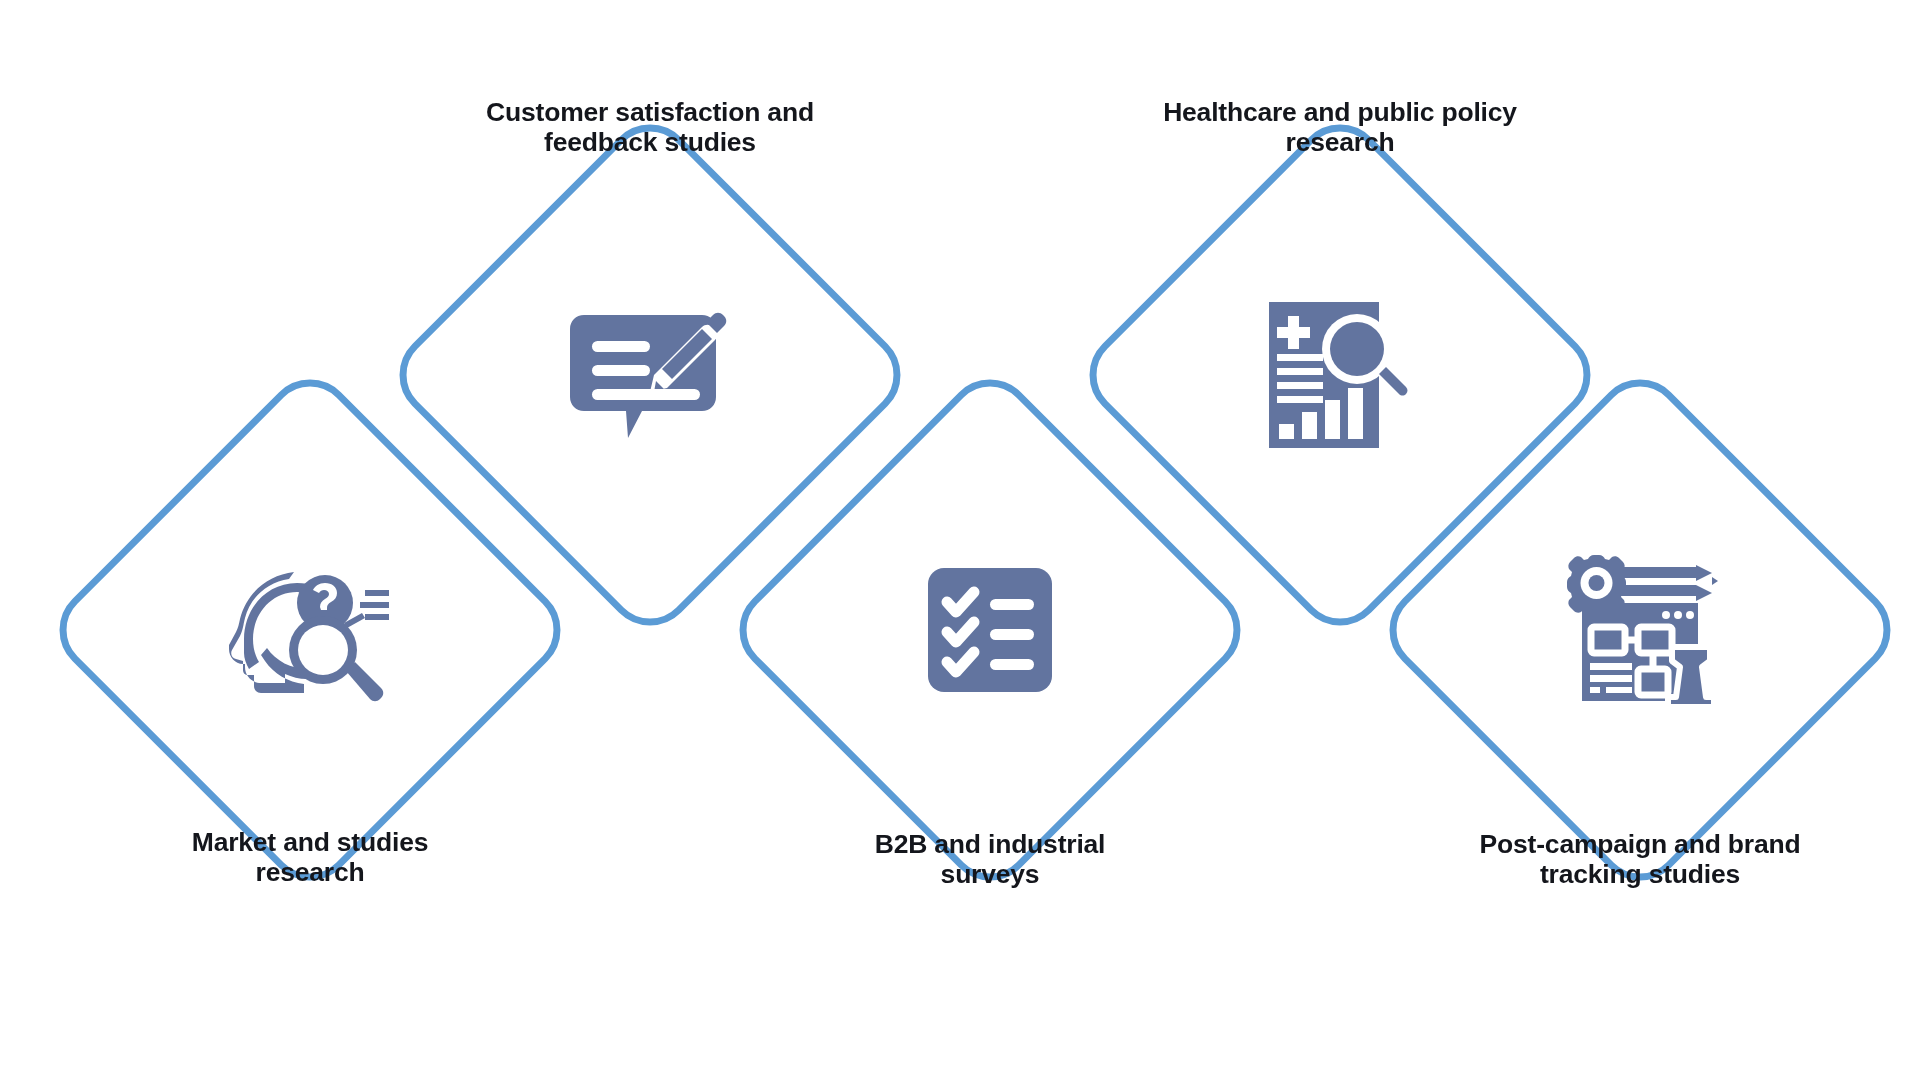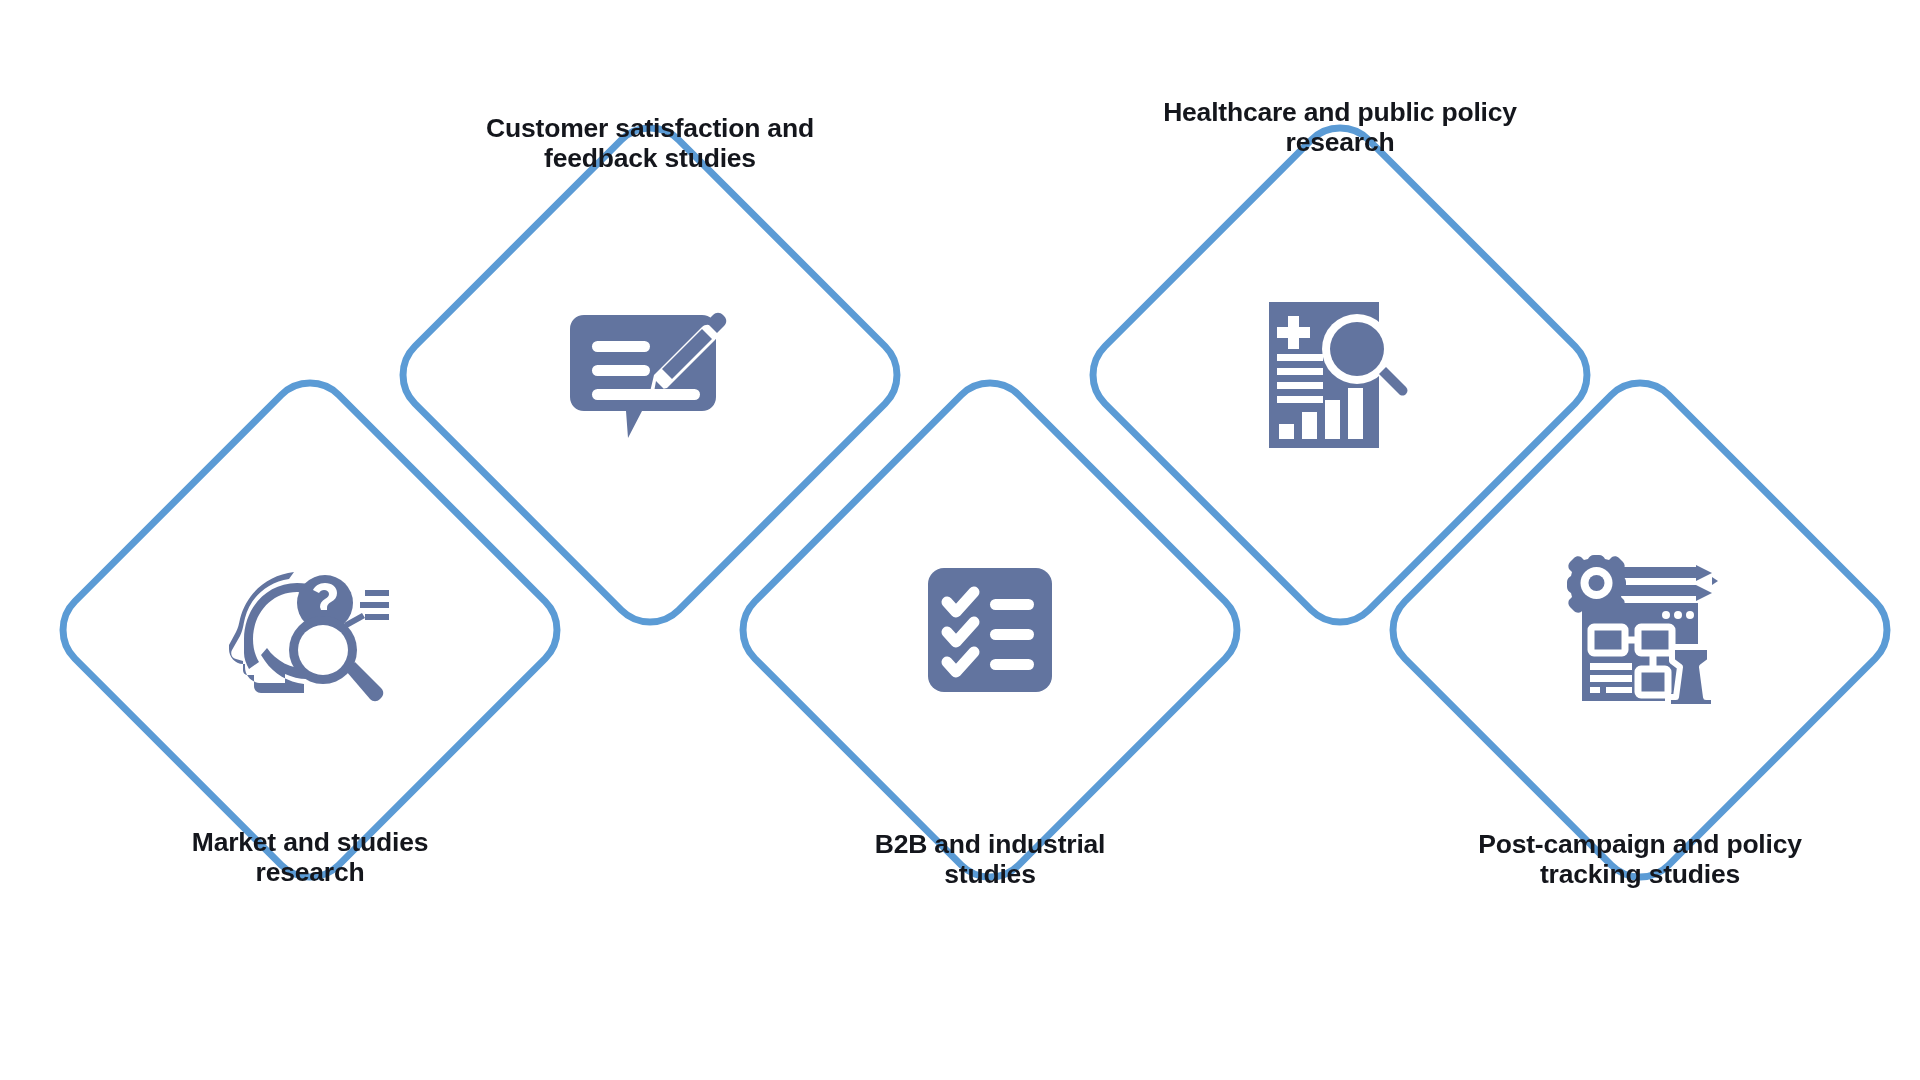--- a/index.html
+++ b/index.html
@@ -81,42 +81,42 @@
         <rect x="22" y="60" width="58" height="11" rx="5.5"></rect>
         <rect x="22" y="84" width="108" height="11" rx="5.5"></rect>
         <path d="M84 70l-4 17 17-4 48-48c3-3 3-8 0-11l-2-2c-3-3-8-3-11 0zM86 76l9 9-11 2z"></path>
       </g>
       <g fill="#62749f">
         <path d="M92 64l40-40 10 10-40 40z"></path>
         <path d="M136 17l7-7c3-3 7-3 10 0l1 1c3 3 3 7 0 10l-7 7z"></path>
       </g>
     </svg>
       </div>
-      <div class="label" style="left: 400px; top: 98px; width: 500px; color: rgb(20, 22, 28); margin-top: 16px;">Customer satisfaction and
+      <div class="label" style="left: 400px; top: 98px; width: 500px; color: rgb(20, 22, 28);">Customer satisfaction and
 feedback studies</div>
     </div>
     <div class="node">
       <div class="diamond" style="left: 800px; top: 440px; width: 380px; height: 380px; --edge: #5b9bd5;"></div>
       <div class="icon-wrap" style="left: 800px; top: 440px; width: 380px; height: 380px;">
     <svg width="124" height="124" viewBox="0 0 124 124">
       <rect x="0" y="0" width="124" height="124" rx="16" fill="#62749f"></rect>
       <g fill="none" stroke="#ffffff" stroke-width="11" stroke-linecap="round" stroke-linejoin="round">
         <path d="M19 34l9 10 18-20"></path>
         <path d="M19 64l9 10 18-20"></path>
         <path d="M19 94l9 10 18-20"></path>
       </g>
       <g fill="#ffffff">
         <rect x="62" y="31" width="44" height="11" rx="5.5"></rect>
         <rect x="62" y="61" width="44" height="11" rx="5.5"></rect>
         <rect x="62" y="91" width="44" height="11" rx="5.5"></rect>
       </g>
     </svg>
       </div>
       <div class="label" style="left: 740px; top: 830px; width: 500px; color: rgb(20, 22, 28);">B2B and industrial
-studies</div>
+surveys</div>
     </div>
     <div class="node">
       <div class="diamond" style="left: 1150px; top: 185px; width: 380px; height: 380px; --edge: #5b9bd5;"></div>
       <div class="icon-wrap" style="left: 1150px; top: 185px; width: 380px; height: 380px;">
     <svg width="142" height="146" viewBox="0 0 142 146">
       <rect x="0" y="0" width="110" height="146" fill="#62749f"></rect>
       <g fill="#ffffff">
         <path d="M19 14h11v11h11v11H30v11H19V36H8V25h11z"></path>
         <rect x="8" y="52" width="46" height="7"></rect>
         <rect x="8" y="66" width="46" height="7"></rect>
@@ -168,16 +168,16 @@
         <rect x="29" y="72" width="34" height="26" rx="3"></rect>
         <rect x="76" y="72" width="34" height="26" rx="3"></rect>
         <rect x="76" y="114" width="30" height="26" rx="3"></rect>
         <path d="M63 85h13M91 98v16"></path>
       </g>
       <g fill="#62749f" stroke="#ffffff" stroke-width="6" stroke-linejoin="round">
         <path d="M110 92h38v14l-8 6 4 30h8v10h-46v-10h8l4-30-8-6z"></path>
       </g>
     </svg>
       </div>
-      <div class="label" style="left: 1390px; top: 830px; width: 500px; color: rgb(20, 22, 28);">Post-campaign and policy
+      <div class="label" style="left: 1390px; top: 830px; width: 500px; color: rgb(20, 22, 28);">Post-campaign and brand
 tracking studies</div>
     </div>
   </div>
 
 </body></html>

